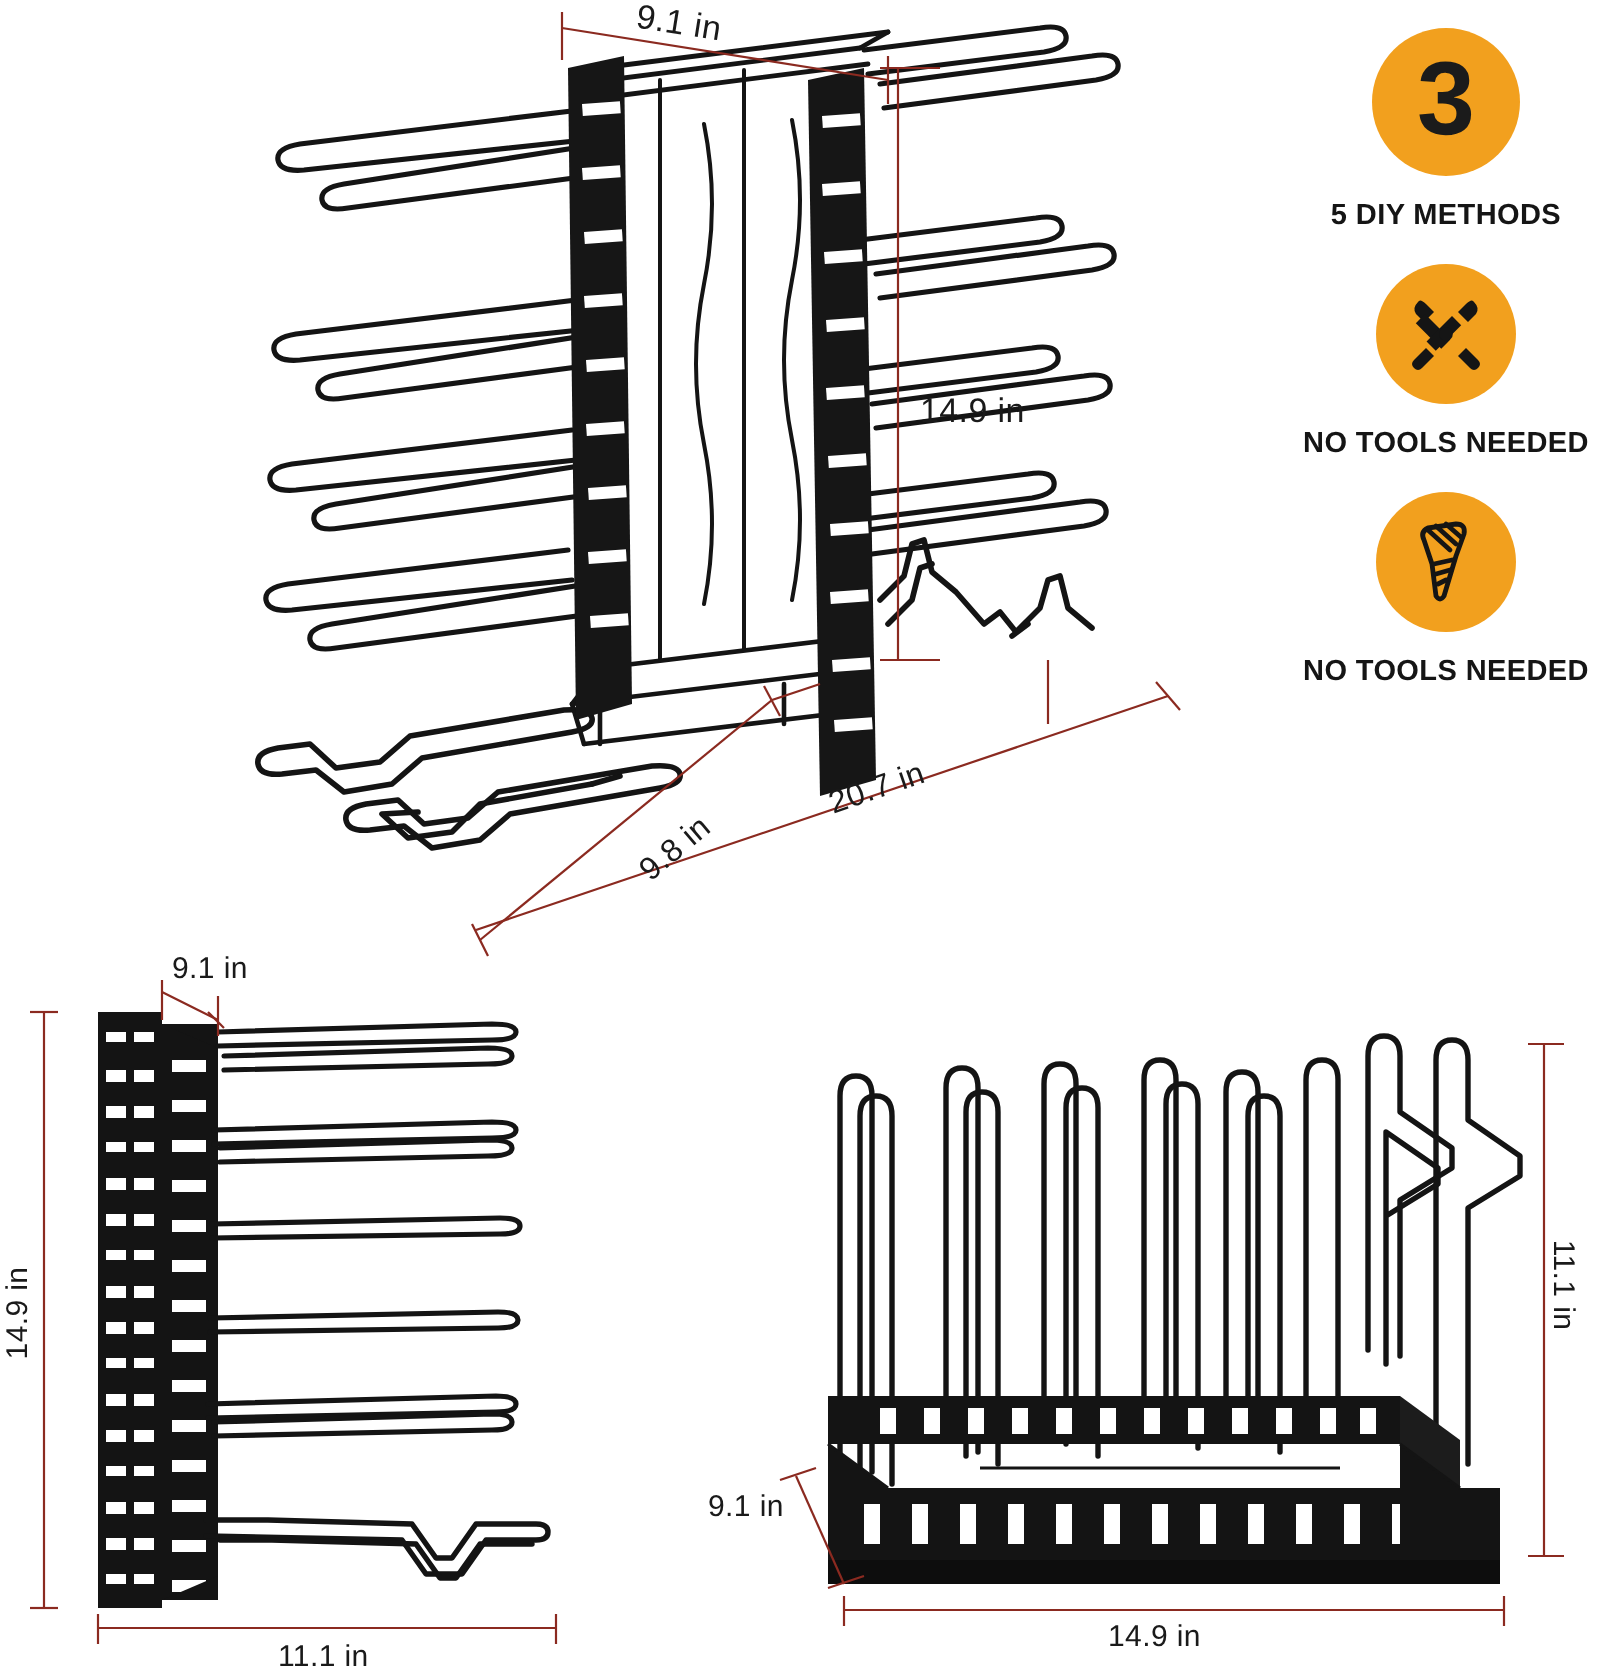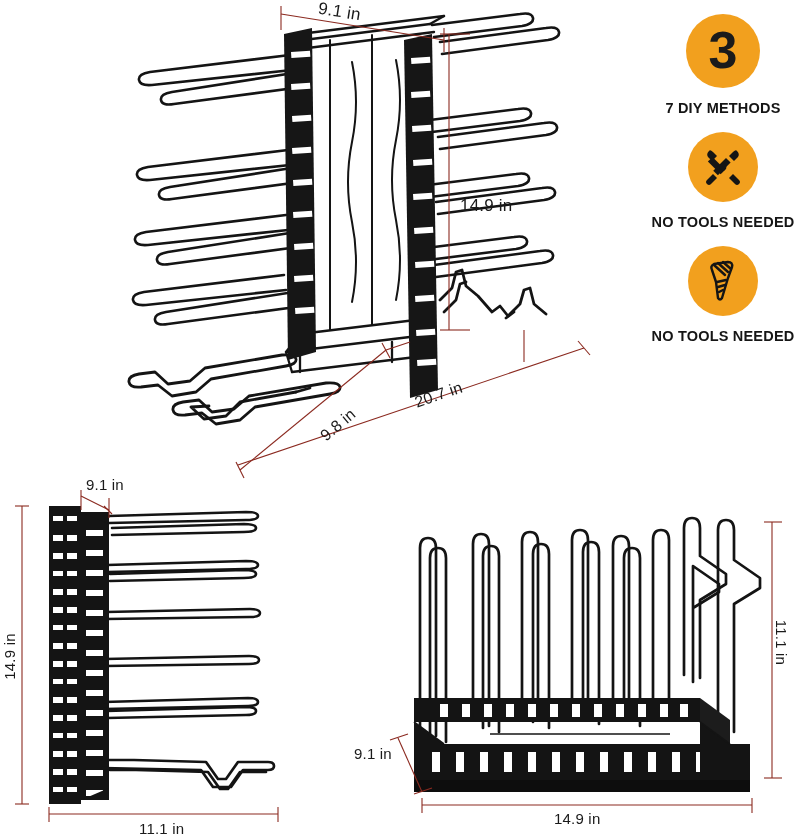--- a/index.html
+++ b/index.html
@@ -191,21 +191,21 @@
     <div class="dim dim-md" style="left:318px;top:416px;transform:rotate(-40deg);">9.8 in</div>
     <div class="dim dim-md" style="left:414px;top:386px;transform:rotate(-19deg);">20.7 in</div>
   </div>
 
   <div class="badges">
 
     <div class="badge">
       <div class="badge-circle">
         <span class="badge-num">3</span>
       </div>
-      <div class="badge-label">7 DIY METHODS</div>
+      <div class="badge-label">5 DIY METHODS</div>
     </div>
 
     <div class="badge">
       <div class="badge-circle">
         <svg width="46" height="46" viewBox="0 0 46 46">
           <g fill="#151515">
 
             <path d="M9,7 Q6,10 8,13 L12,17 L17,12 L13,8 Q10,5 9,7 Z"></path>
             <rect x="12.5" y="13" width="18" height="6.5" transform="rotate(45 12.5 13)"></rect>
             <path d="M33,30 L39,36 Q41,38 39,40 Q37,42 35,40 L29,34 Z"></path>

